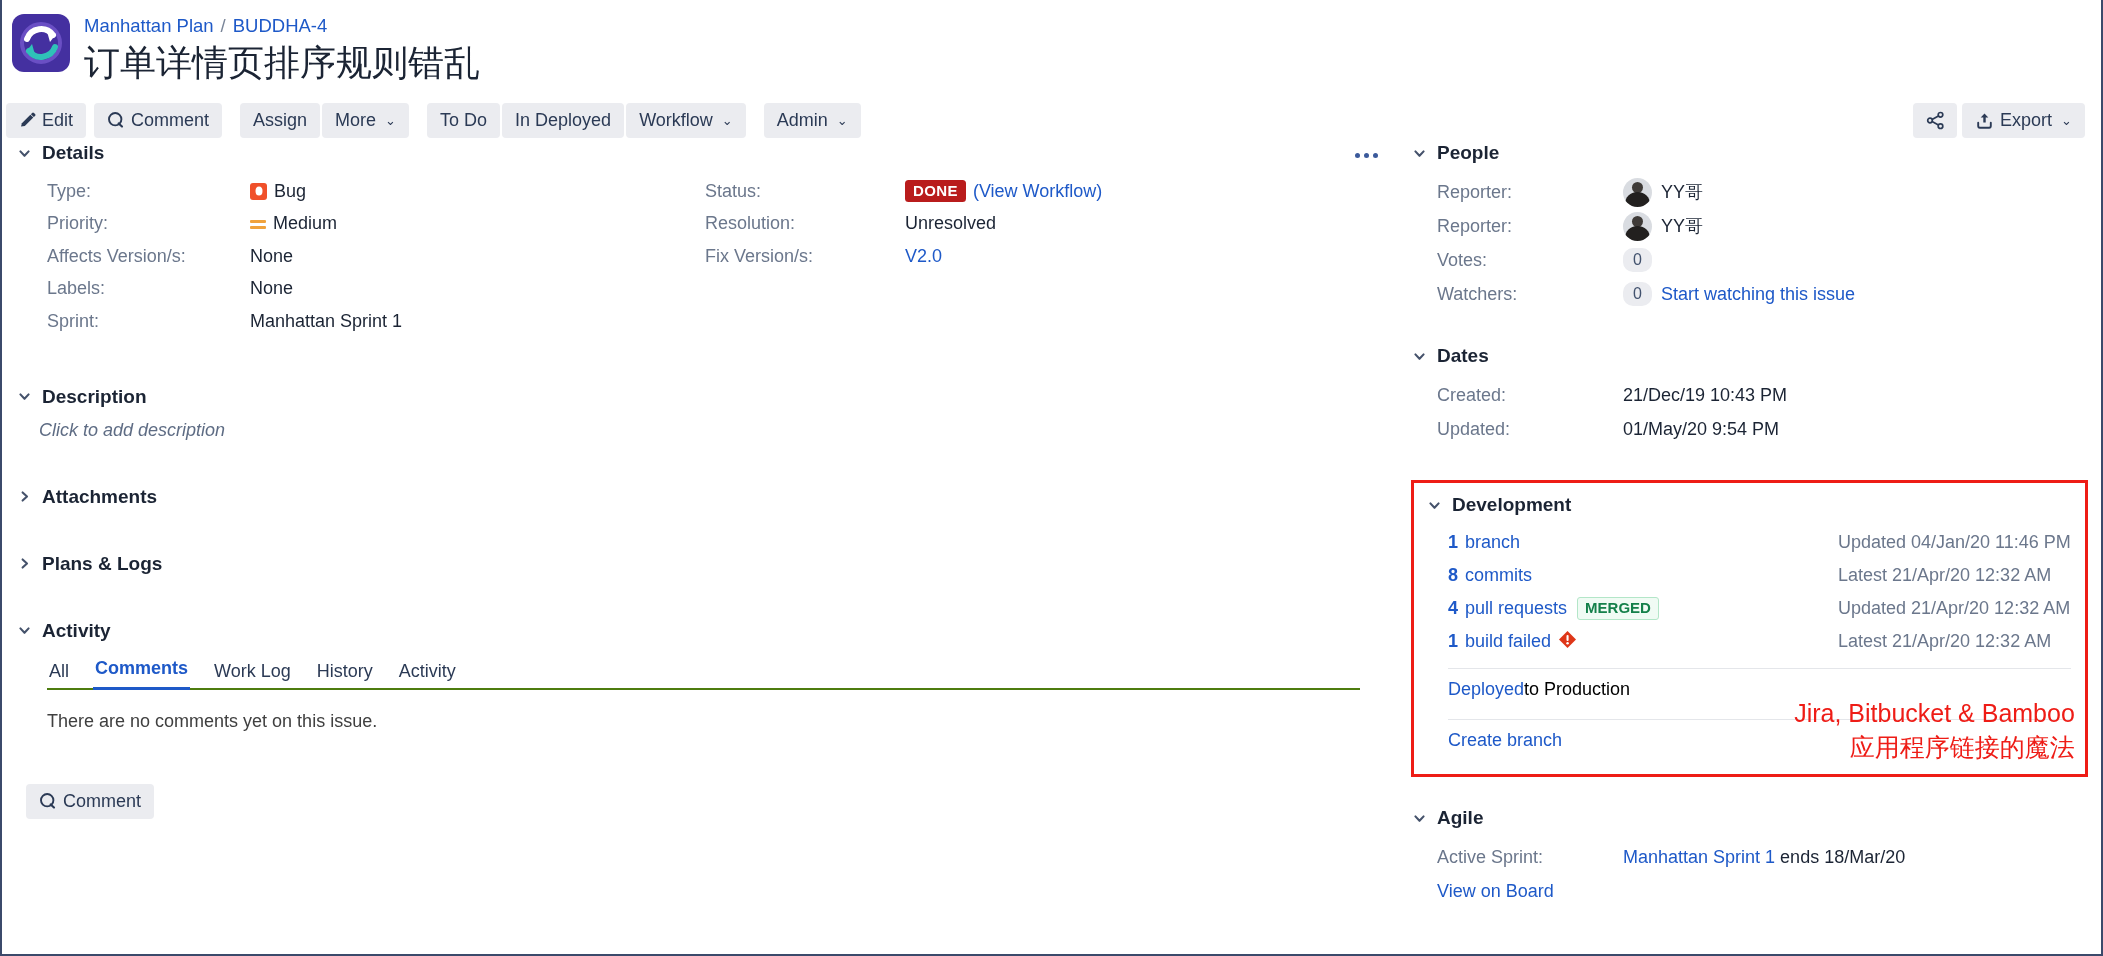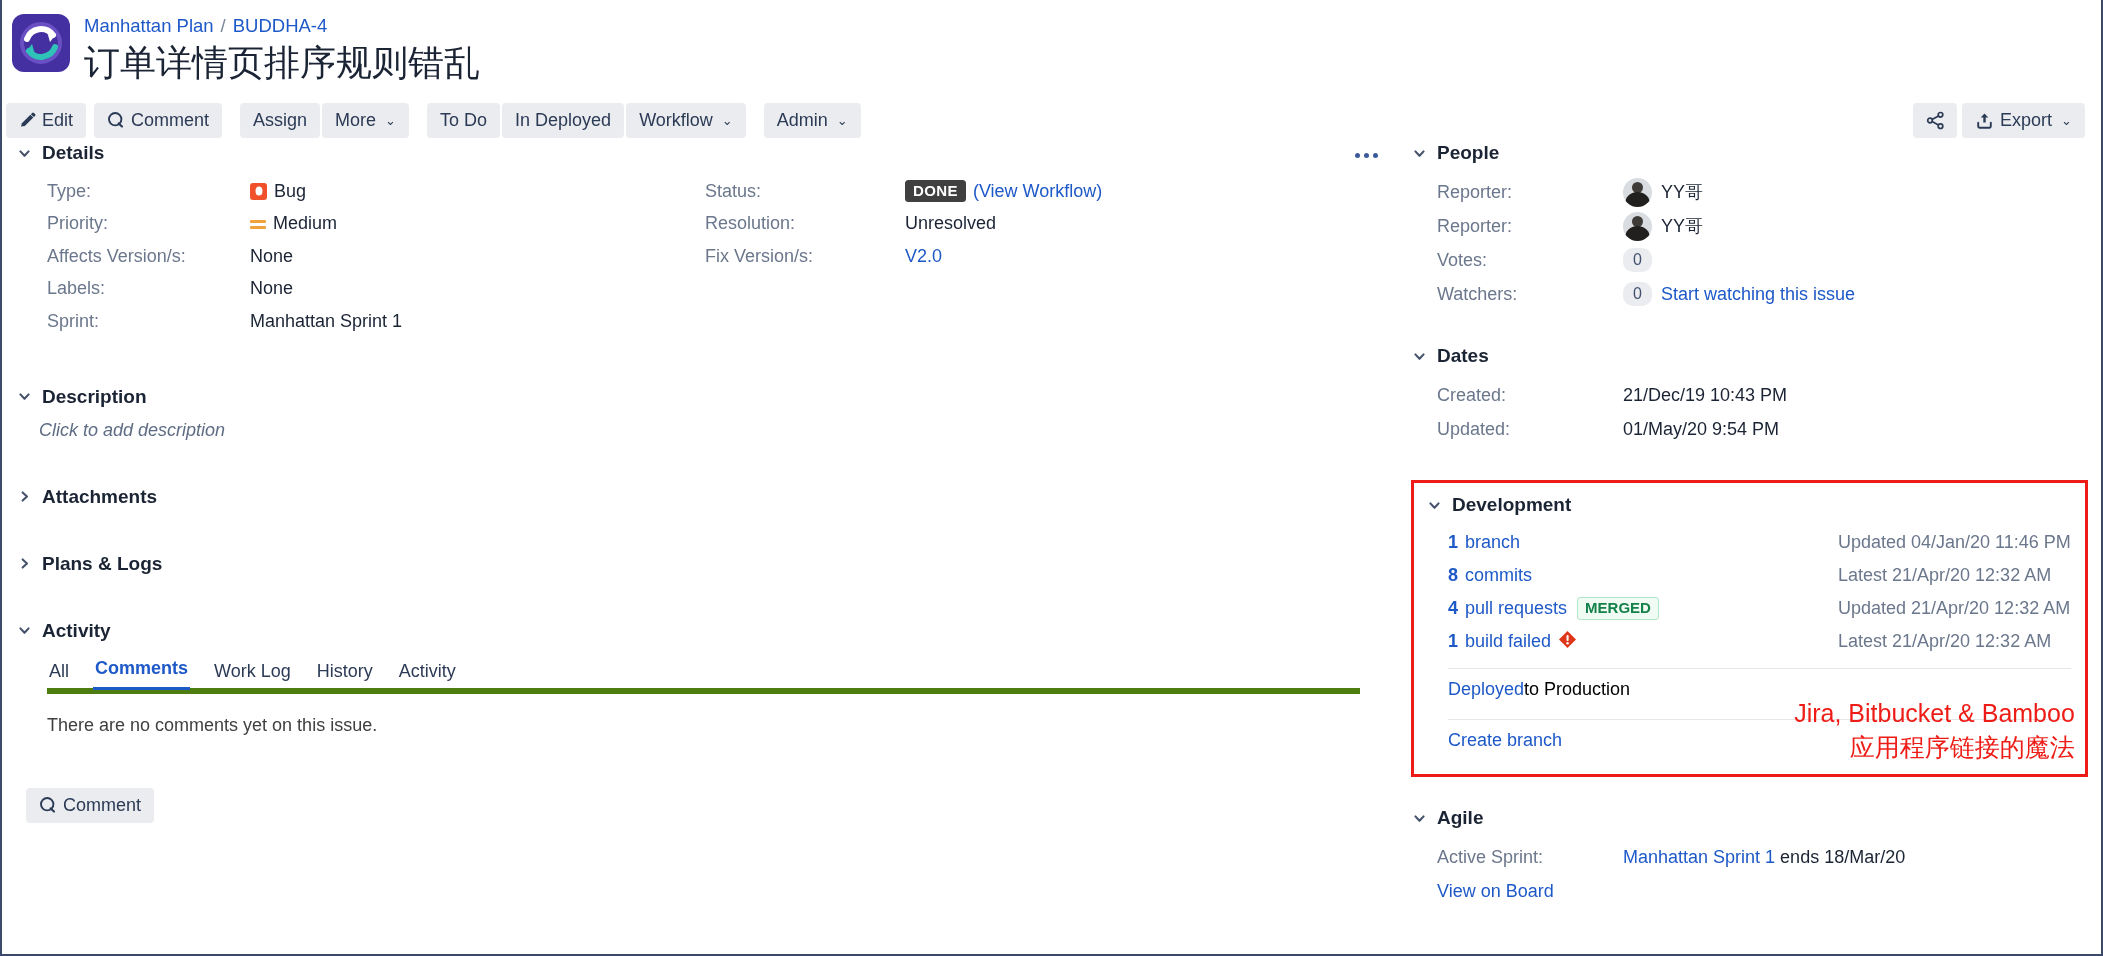--- a/index.html
+++ b/index.html
@@ -203,21 +203,21 @@
     left: 0; width: 16px; height: 3px;
     background: #f0a23c;
     border-radius: 1px;
     display: block;
   }
   .prio-icon i:nth-child(1) { top: 4px; }
   .prio-icon i:nth-child(2) { top: 10px; }
 
   .status-badge {
     display: inline-block;
-    background: #404040;
+    background: #b91c1c;
     color: #ffffff;
     font-size: 15px;
     font-weight: bold;
     letter-spacing: .4px;
     padding: 2.5px 8px 3px;
     border-radius: 3.5px;
     line-height: 1.1;
   }
 
   
@@ -228,21 +228,21 @@
     margin: 12px 0 0 23px;
     cursor: pointer;
   }
 
   
   .tabs {
     display: flex;
     align-items: flex-end;
     gap: 22px;
     margin: 14px 0 0 31px;
-    border-bottom: 6px solid #4d7c0f;
+    border-bottom: 2px solid #4d7c0f;
     width: 1313px;
   }
   .tab {
     font-size: 18px;
     color: #2b3a55;
     padding: 0 2px 8px;
     cursor: pointer;
     position: relative;
     top: 2px;
     white-space: nowrap;

